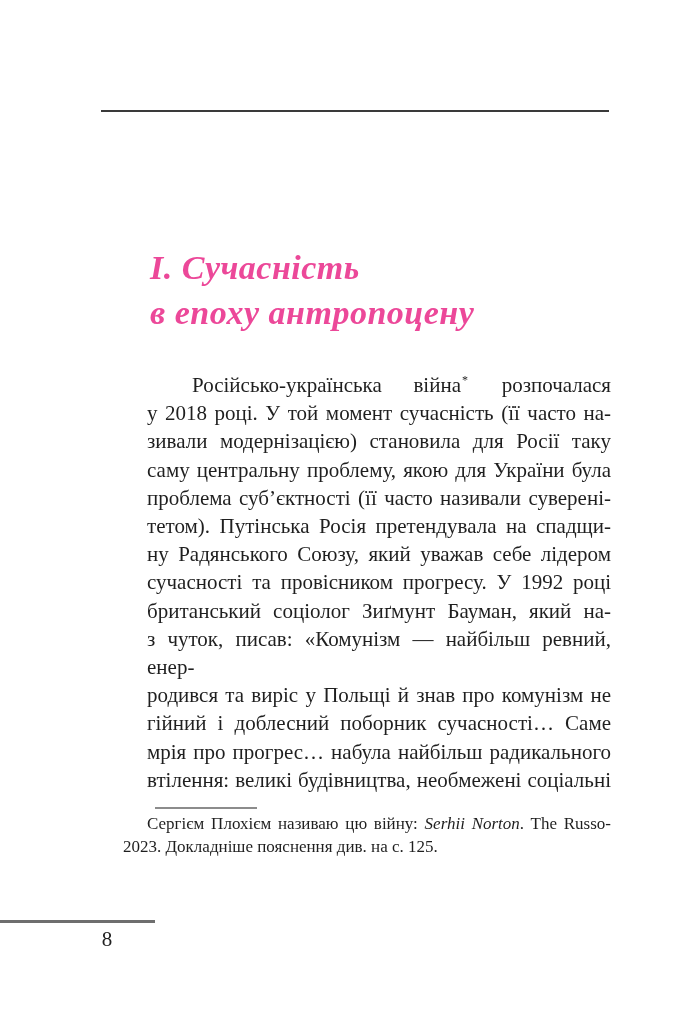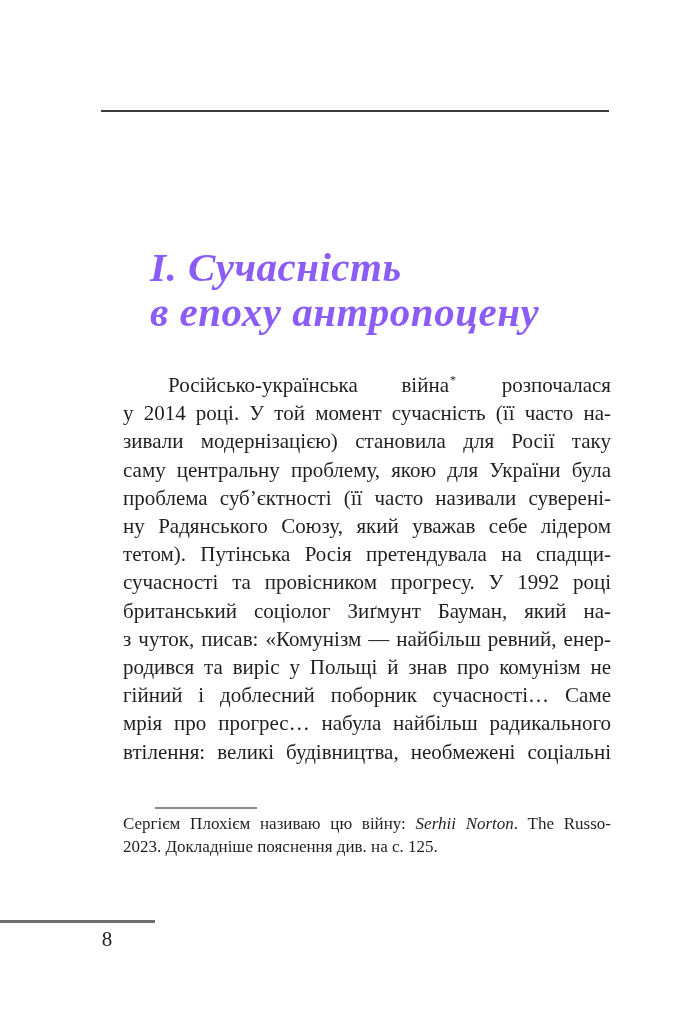--- a/index.html
+++ b/index.html
@@ -19,30 +19,31 @@
     color:var(--text);
     overflow:hidden;
   }
   .top-rule{
     position:absolute;left:101px;top:110px;width:508px;height:2px;
     background:var(--top-rule);
   }
   .chapter-heading{
     position:absolute;left:150px;top:245px;width:480px;
     font-weight:bold;font-style:italic;
-    font-size:41px;line-height:45px;letter-spacing:.5px;
-    color:#8b5cf6;
+    font-size:34px;line-height:45px;letter-spacing:.5px;
+    color:#ec4899;
   }
   .body-paragraph{
     position:absolute;left:123px;top:371px;width:488px;
     font-size:21px;line-height:28.2px;
   }
   .jline{
     text-align:justify;
     text-align-last:justify;
+    margin-left:24px;
   }
   .body-paragraph .first{
     padding-left:45px;
   }
   sup.fn-ref{
     font-size:12px;line-height:0;vertical-align:super;
     margin:0 2px 0 1px;
   }
   .footnote-rule{
     position:absolute;left:155px;top:807px;width:102px;height:2px;
@@ -78,26 +79,26 @@
 
   <div class="top-rule"></div>
 
   <div class="chapter-heading">
     <div>І. Сучасність</div>
     <div>в епоху антропоцену</div>
   </div>
 
   <div class="body-paragraph">
     <div class="jline first"><span>Російсько-українська війна</span><sup class="fn-ref">*</sup><span> розпочалася</span></div>
-    <div class="jline">у 2014 році. У той момент сучасність (її часто на-</div>
+    <div class="jline">у 2018 році. У той момент сучасність (її часто на-</div>
     <div class="jline">зивали модернізацією) становила для Росії таку</div>
     <div class="jline">саму центральну проблему, якою для України була</div>
     <div class="jline">проблема суб’єктності (її часто називали суверені-</div>
+    <div class="jline">тетом). Путінська Росія претендувала на спадщи-</div>
     <div class="jline">ну Радянського Союзу, який уважав себе лідером</div>
-    <div class="jline">тетом). Путінська Росія претендувала на спадщи-</div>
     <div class="jline">сучасності та провісником прогресу. У 1992 році</div>
     <div class="jline">британський соціолог Зиґмунт Бауман, який на-</div>
     <div class="jline">з чуток, писав: «Комунізм — найбільш ревний, енер-</div>
     <div class="jline">родився та виріс у Польщі й знав про комунізм не</div>
     <div class="jline">гійний і доблесний поборник сучасності… Саме</div>
     <div class="jline">мрія про прогрес… набула найбільш радикального</div>
     <div class="jline">втілення: великі будівництва, необмежені соціальні</div>
   </div>
 
   <div class="footnote-rule"></div>

